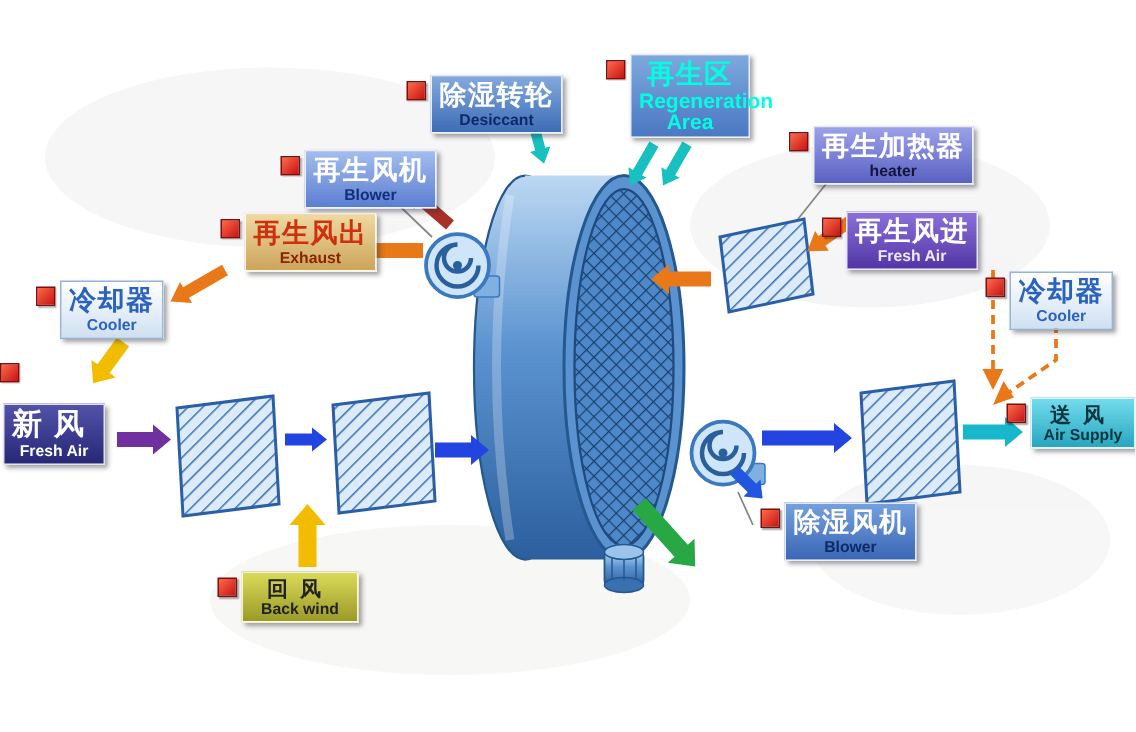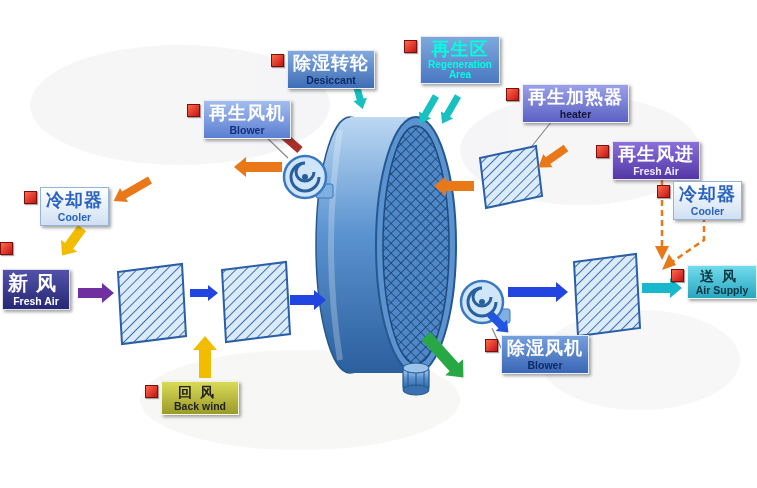--- a/index.html
+++ b/index.html
@@ -16,21 +16,21 @@
   .box{border:1px solid rgba(255,255,255,.85);padding:2px 5px;text-align:center;
     line-height:1.15;box-shadow:2px 2px 3px rgba(50,50,50,.45)}
   .zh{font-size:18px;font-weight:bold;letter-spacing:1px;white-space:nowrap}
   .en{font-size:10.5px;font-weight:bold}
 
   .c-regen-blower{background:linear-gradient(180deg,#a3bdee,#5b7ed2);min-width:74px}
   .c-regen-blower .zh{color:#fff}.c-regen-blower .en{color:#122f7a}
   .c-desiccant{background:linear-gradient(180deg,#82aade,#3e6cb6);min-width:80px}
   .c-desiccant .zh{color:#fff}.c-desiccant .en{color:#0d2a66}
   .c-regen-area{background:linear-gradient(180deg,#7ea8dc,#4a78c2);min-width:74px;max-width:80px}
-  .c-regen-area .zh{color:#00ffe2}.c-regen-area .en{color:#00ffe2;font-size:10px;line-height:1.05}
+  .c-regen-area .zh{color:#00ffe2}.c-regen-area .en{color:#00ffe2;font-size:14px;line-height:1.05}
   .c-heater{background:linear-gradient(180deg,#9ba1e8,#5a61c2);min-width:86px}
   .c-heater .zh{color:#fff}.c-heater .en{color:#15153a}
   .c-exhaust{background:linear-gradient(180deg,#eedaa2,#cda45a);min-width:76px}
   .c-exhaust .zh{color:#d03010}.c-exhaust .en{color:#8a2400}
   .c-regen-fresh{background:linear-gradient(180deg,#8a70da,#5336a6);min-width:78px}
   .c-regen-fresh .zh{color:#fff}.c-regen-fresh .en{color:#efe8ff}
   .c-cooler{background:linear-gradient(180deg,#ffffff,#cfe0f2);border:1px solid #95b4d8;min-width:62px}
   .c-cooler .zh{color:#2a62c0}.c-cooler .en{color:#2a62c0}
   .c-fresh{background:linear-gradient(180deg,#5252aa,#272776);min-width:68px}
   .c-fresh .zh{color:#fff;letter-spacing:8px;font-size:20px}.c-fresh .en{color:#fff}
@@ -199,30 +199,37 @@
   </div>
 
   <div class="lbl" style="left:404px;top:36px">
     <span class="redsq"></span>
     <div class="box c-regen-area">
       <div class="zh">再生区</div>
       <div class="en">Regeneration Area</div>
     </div>
   </div>
 
-  <div class="lbl" style="left:506px;top:84px">
+  <div class="lbl" style="left:526px;top:84px">
     <span class="redsq"></span>
     <div class="box c-heater">
       <div class="zh">再生加热器</div>
       <div class="en">heater</div>
     </div>
   </div>
 
-
-  <div class="lbl" style="left:596px;top:141px">
+  <div class="lbl" style="left:147px;top:142px">
+    <span class="redsq"></span>
+    <div class="box c-exhaust">
+      <div class="zh">再生风出</div>
+      <div class="en">Exhaust</div>
+    </div>
+  </div>
+
+  <div class="lbl" style="left:548px;top:141px">
     <span class="redsq"></span>
     <div class="box c-regen-fresh">
       <div class="zh">再生风进</div>
       <div class="en">Fresh Air</div>
     </div>
   </div>
 
   <div class="lbl" style="left:24px;top:187px">
     <span class="redsq"></span>
     <div class="box c-cooler">
@@ -255,21 +262,21 @@
   </div>
 
   <div class="lbl" style="left:671px;top:265px">
     <span class="redsq"></span>
     <div class="box c-supply">
       <div class="zh">送风</div>
       <div class="en">Air Supply</div>
     </div>
   </div>
 
-  <div class="lbl" style="left:485px;top:335px">
+  <div class="lbl" style="left:507px;top:335px">
     <span class="redsq"></span>
     <div class="box c-dh-blower">
       <div class="zh">除湿风机</div>
       <div class="en">Blower</div>
     </div>
   </div>
 
 
   <span class="redsq lone-marker"></span>
 

